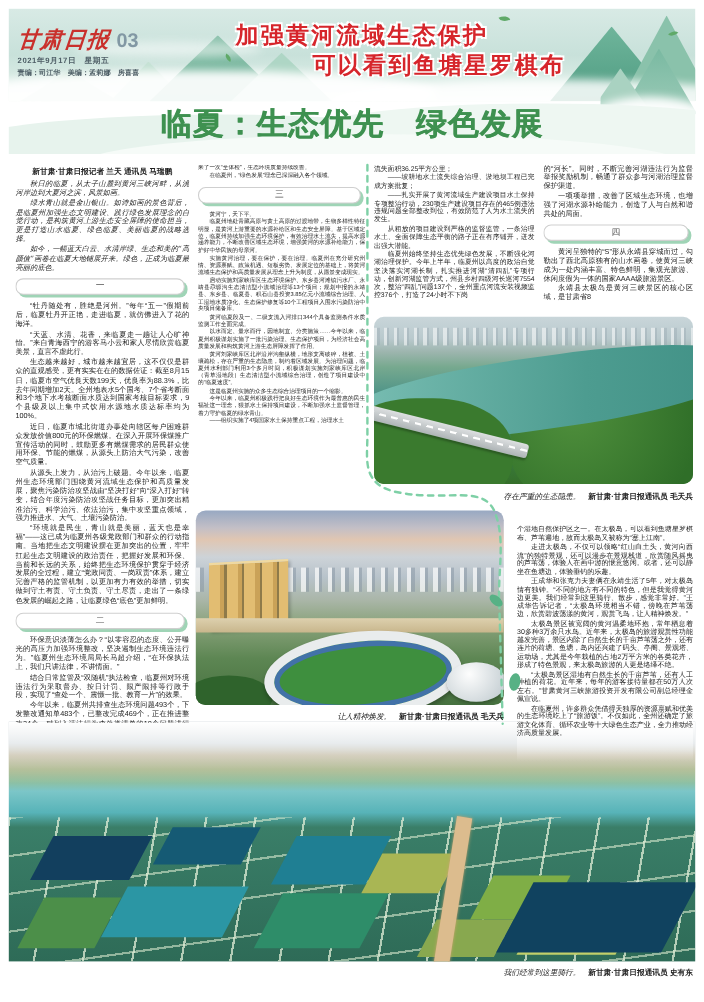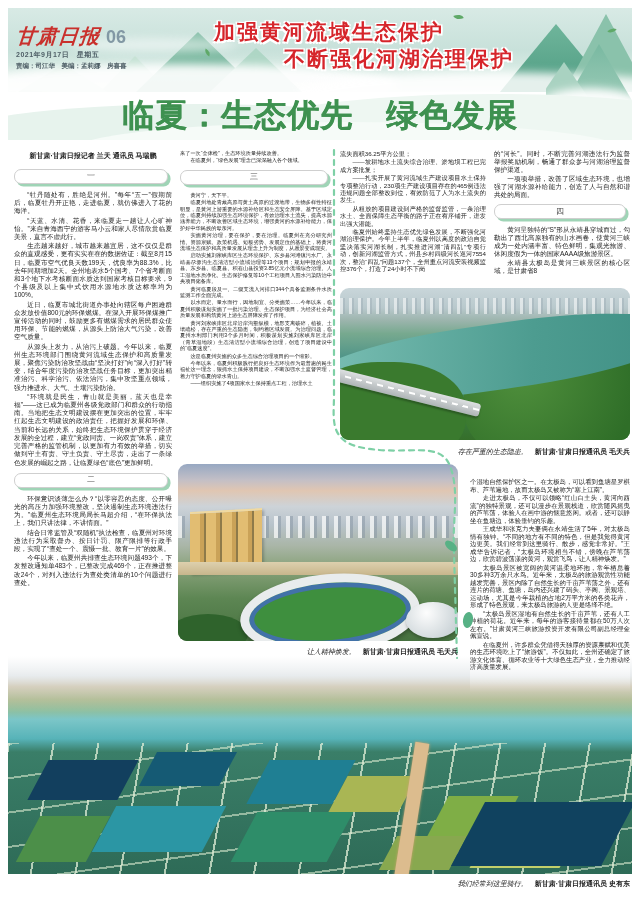--- a/index.html
+++ b/index.html
@@ -40,21 +40,21 @@
     color:#c9302c;transform:skewX(-5deg);letter-spacing:1px;line-height:20px;}
   .pageno{font-size:18px;font-weight:bold;color:#8298a4;line-height:18px;}
   .m-date{font-size:7px;color:#4e5e66;font-weight:bold;margin-top:4px;letter-spacing:.5px;}
   .m-editors{font-size:6.5px;color:#4e5e66;font-weight:bold;margin-top:2px;}
   
   .slogan{position:absolute;z-index:6;font-weight:bold;color:#d6252b;font-size:21px;letter-spacing:2px;
     text-shadow:-1.5px -1.5px 0 #fff,1.5px -1.5px 0 #fff,-1.5px 1.5px 0 #fff,1.5px 1.5px 0 #fff,0 0 3px #fff;}
   .slogan1{left:214px;top:18px;text-align:right;}
   .slogan2{left:284px;top:45px;}
   .headline{position:absolute;left:0;top:94px;width:640px;text-align:center;z-index:5;
-    font-size:32px;font-weight:bold;color:#3e9150;letter-spacing:1px;text-shadow:.6px 0 0 #3e9150;}
+    font-size:28px;font-weight:bold;color:#3e9150;letter-spacing:1px;text-shadow:.6px 0 0 #3e9150;}
   
   .byline{position:absolute;left:14px;top:151px;width:158px;font-size:7px;font-weight:bold;
     color:#222;text-align:center;z-index:2;}
   .col{position:absolute;overflow:hidden;text-align:justify;color:#1c1c1c;z-index:2;}
   .col p{margin:0 0 1px 0;text-indent:2em;}
   .col p.noindent{text-indent:0;}
   .col p.intro{font-family:"DejaVu Serif",serif;font-style:italic;color:#242424;}
   #col1{left:14px;top:163px;width:158px;height:494px;font-size:6.6px;line-height:8.2px;}
   #col2{left:180px;top:150px;width:152px;height:310px;font-size:5.2px;line-height:6.4px;}
   #col3{left:340px;top:150px;width:146px;height:134px;font-size:6.2px;line-height:7.4px;}
@@ -149,33 +149,36 @@
 </div>
 <div class="waveband">
   <div class="w1"></div>
   <div class="w2"></div>
   <div class="w3"></div>
 </div>
 
 <div class="masthead">
   <div class="logo-row">
     <span class="logo">甘肃日报</span>
-    <span class="pageno">06</span>
+    <span class="pageno">03</span>
   </div>
   <div class="m-date">2021年9月17日　星期五</div>
   <div class="m-editors">责编：司江华　美编：孟莉娜　房喜喜</div>
 </div>
 
 <div class="slogan slogan1">加强黄河流域生态保护</div>
-<div class="slogan slogan2">不断强化河湖治理保护</div>
+<div class="slogan slogan2">可以看到鱼塘星罗棋布</div>
 <div class="headline">临夏：生态优先　绿色发展</div>
 
 <div class="byline">新甘肃·甘肃日报记者 兰天 通讯员 马瑞鹏</div>
 
 <div class="col" id="col1">
+  <p class="intro">秋日的临夏，从太子山麓到黄河三峡河畔，从洮河岸边到大夏河之滨，风景如画。</p>
+  <p class="intro">绿水青山就是金山银山。如诗如画的景色背后，是临夏州加强生态文明建设、践行绿色发展理念的自觉行动，是构筑黄河上游生态安全屏障的使命担当，更是打造山水临夏、绿色临夏、美丽临夏的战略选择。</p>
+  <p class="intro">如今，一幅蓝天白云、水清岸绿、生态和美的“高颜值”画卷在临夏大地铺展开来。绿色，正成为临夏最亮丽的底色。</p>
   <div class="sec-pill">
       <span>一</span>
     </div>
   <p>“牡丹随处有，胜绝是河州。”每年“五一”假期前后，临夏牡丹开正艳，走进临夏，就仿佛进入了花的海洋。</p>
   <p>“天蓝、水清、花香，来临夏走一趟让人心旷神怡。”来自青海西宁的游客马小云和家人尽情欣赏临夏美景，直言不虚此行。</p>
   <p>生态越来越好，城市越来越宜居，这不仅仅是群众的直观感受，更有实实在在的数据佐证：截至8月15日，临夏市空气优良天数199天，优良率为88.3%，比去年同期增加2天。全州地表水5个国考、7个省考断面和3个地下水考核断面水质达到国家考核目标要求，9个县级及以上集中式饮用水源地水质达标率均为100%。</p>
   <p>近日，临夏市城北街道办事处向辖区每户困难群众发放价值800元的环保燃煤。在深入开展环保煤推广宣传活动的同时，鼓励更多有燃煤需求的居民群众使用环保、节能的燃煤，从源头上防治大气污染，改善空气质量。</p>
   <p>从源头上发力，从治污上破题。今年以来，临夏州生态环境部门围绕黄河流域生态保护和高质量发展，聚焦污染防治攻坚战由“坚决打好”向“深入打好”转变，结合年度污染防治攻坚战任务目标，更加突出精准治污、科学治污、依法治污，集中攻坚重点领域，强力推进水、大气、土壤污染防治。</p>
   <p>“环境就是民生，青山就是美丽，蓝天也是幸福”——这已成为临夏州各级党政部门和群众的行动指南。当地把生态文明建设摆在更加突出的位置，牢牢扛起生态文明建设的政治责任，把握好发展和环保、当前和长远的关系，始终把生态环境保护贯穿于经济发展的全过程，建立“党政同责、一岗双责”体系，建立完善严格的监管机制，以更加有力有效的举措，切实做到守土有责、守土负责、守土尽责，走出了一条绿色发展的崛起之路，让临夏绿色“底色”更加鲜明。</p>
   <div class="sec-pill">

